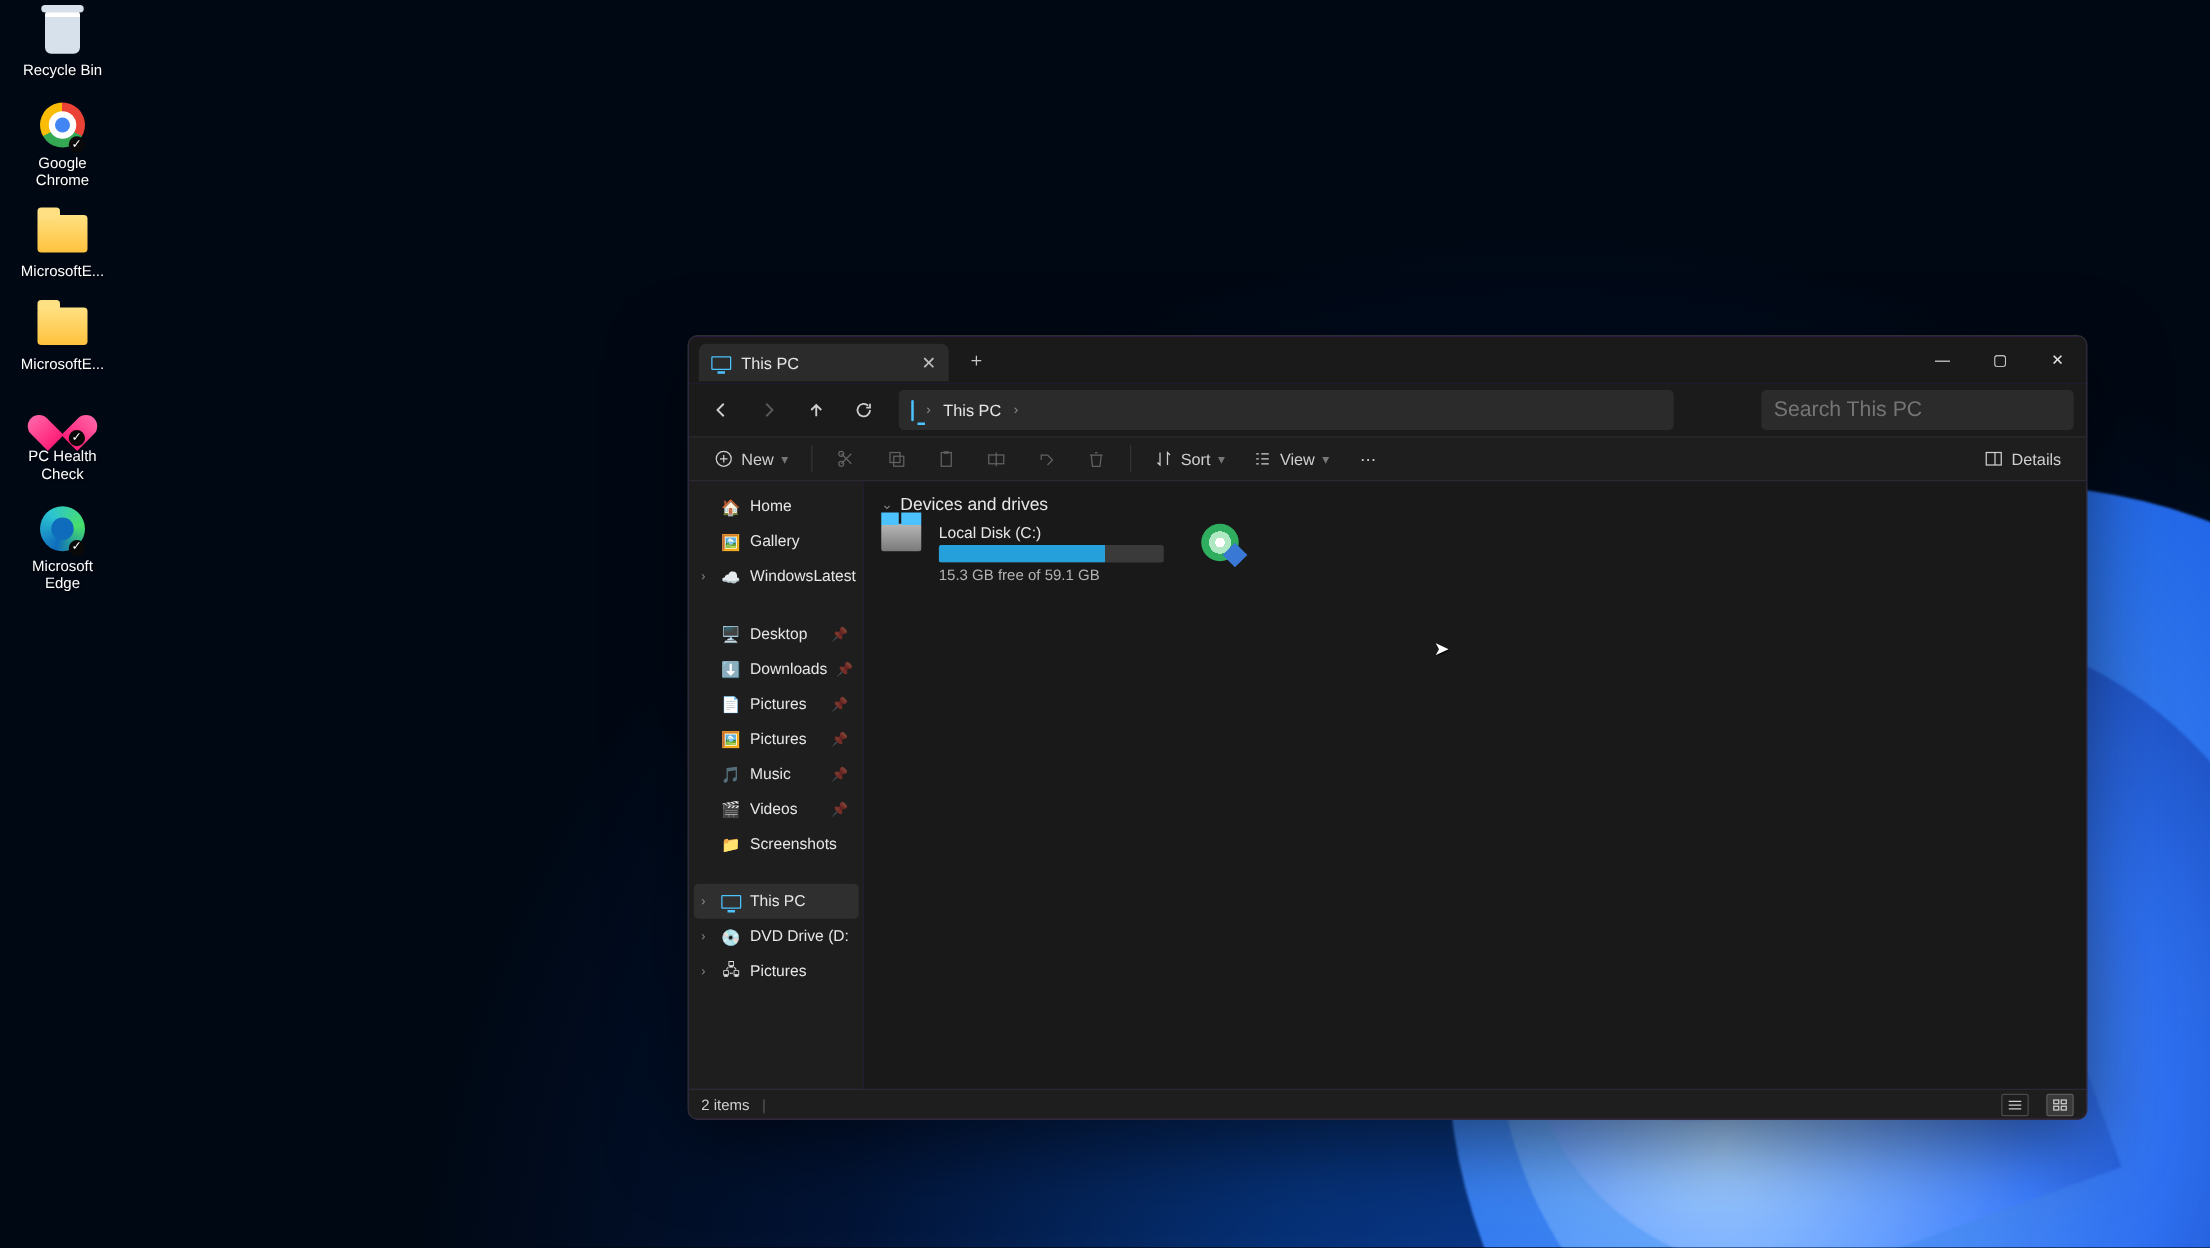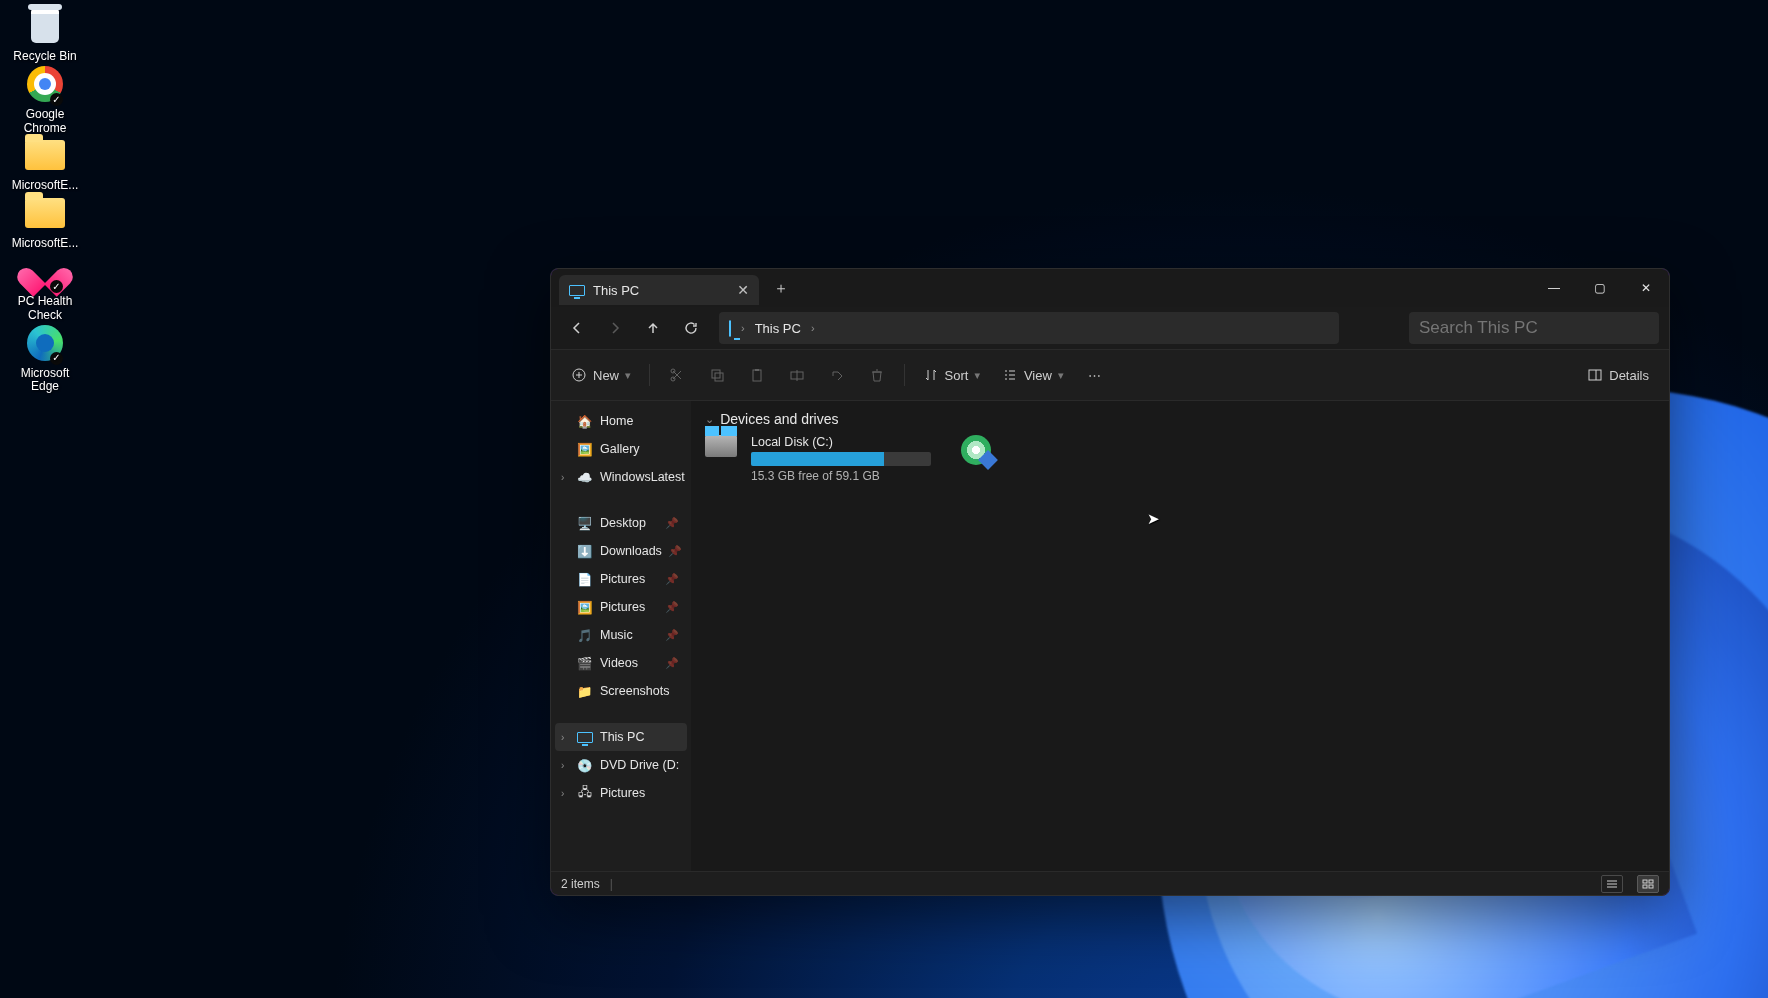--- a/index.html
+++ b/index.html
@@ -7,21 +7,21 @@
   
   .wallpaper { position:absolute; inset:0; background:radial-gradient(circle at 70% 110%,#0b3a91 0%,#063074 15%,#021334 35%,#000814 55%); overflow:hidden; }
   .bloom { position:absolute; right:-300px; bottom:-300px; width:1400px; height:1400px; }
   .petal { position:absolute; border-radius:50% 50% 50% 0; filter:blur(1px); }
   .p1 { width:900px; height:900px; right:10px; bottom:10px; background:radial-gradient(circle at 30% 30%,#59a4ff 0%,#1e63e6 60%,#0a2a78 100%); transform:rotate(-20deg); }
   .p2 { width:650px; height:650px; right:220px; bottom:150px; background:radial-gradient(circle at 30% 30%,#7bbcff 0%,#2e6ff0 60%,#0b2f90 100%); transform:rotate(-65deg); opacity:.92; }
   .p3 { width:420px; height:420px; right:430px; bottom:280px; background:radial-gradient(circle at 30% 30%,#a9d3ff 0%,#3c7dff 60%,#0d39a6 100%); transform:rotate(-110deg); opacity:.9; }
   .p4 { width:280px; height:280px; right:570px; bottom:400px; background:radial-gradient(circle at 30% 30%,#c8e1ff 0%,#4d8cff 60%,#174ab4 100%); transform:rotate(-160deg); opacity:.85; }
 
   
-  .desktop-icons { position:absolute; top:6px; left:0; width:90px; display:flex; flex-direction:column; align-items:center; gap:0; }
+  .desktop-icons { position:absolute; top:6px; left:0; width:90px; display:flex; flex-direction:column; align-items:flex-end; gap:16px; }
   .dicon { width:80px; display:flex; flex-direction:column; align-items:center; gap:4px; color:#fff; font-size:12px; text-align:center; line-height:1.15; text-shadow:1px 1px 2px rgba(0,0,0,.8); cursor:pointer; }
   .dicon .glyph { width:40px; height:40px; display:flex; align-items:center; justify-content:center; position:relative; }
   .badge { position:absolute; bottom:-2px; right:2px; width:13px; height:13px; border-radius:50%; background:#0a0a0a; display:flex; align-items:center; justify-content:center; font-size:10px; color:#fff; }
   
   .bin { width:28px; height:34px; background:linear-gradient(180deg,#fff 0 14%,#d7e1eb 14% 100%); border-radius:3px 3px 5px 5px; position:relative; }
   .bin:before{content:"";position:absolute;top:-5px;left:-3px;width:34px;height:6px;background:#d7e1eb;border-radius:3px;}
   .chrome { width:36px;height:36px;border-radius:50%;background:conic-gradient(#ea4335 0 120deg,#34a853 120deg 240deg,#fbbc05 240deg 360deg);position:relative;}
   .chrome:after{content:"";position:absolute;inset:7px;border-radius:50%;background:#fff;}
   .chrome:before{content:"";position:absolute;inset:12px;border-radius:50%;background:#4285f4;z-index:1;}
   .folder{width:40px;height:30px;background:linear-gradient(180deg,#ffe082,#ffc23d);border-radius:3px;position:relative;}
@@ -47,21 +47,21 @@
   .caption-controls div{width:46px;display:flex;align-items:center;justify-content:center;cursor:pointer;font-size:12px;}
   
   .navrow{height:42px;background:#1b1b1b;display:flex;align-items:center;padding:0 10px;gap:6px;}
   .navbtn{width:32px;height:32px;display:flex;align-items:center;justify-content:center;color:#cfcfcf;border-radius:4px;cursor:pointer;}
   .navbtn.disabled{opacity:.35;}
   .breadcrumb{flex:0 0 auto;margin-left:6px;height:32px;background:#2b2b2b;border-radius:4px;display:flex;align-items:center;padding:0 10px;gap:10px;font-size:13px;width:620px;}
   .chev{opacity:.5;font-size:11px;}
   .search{margin-left:auto;height:32px;width:250px;background:#2b2b2b;border-radius:4px;display:flex;align-items:center;padding:0 10px;color:#9a9a9a;font-size:13px;gap:8px;}
   .search input{flex:1;background:transparent;border:none;outline:none;color:#e6e6e6;font-size:17px;}
   
-  .toolbar{height:52px;border-top:1px solid #2a2a2a;border-bottom:1px solid #2a2a2a;background:#1e1e1e;display:flex;align-items:center;padding:0 12px;gap:6px;font-size:13px;}
+  .toolbar{height:36px;border-top:1px solid #2a2a2a;border-bottom:1px solid #2a2a2a;background:#1e1e1e;display:flex;align-items:center;padding:0 12px;gap:6px;font-size:13px;}
   .tbtn{height:30px;padding:0 8px;display:flex;align-items:center;gap:6px;color:#cfcfcf;border-radius:4px;cursor:pointer;}
   .tbtn.icononly{width:34px;justify-content:center;padding:0;}
   .tbtn.muted{opacity:.38;}
   .tdiv{width:1px;height:22px;background:#333;margin:0 4px;}
   .spacer{flex:1;}
   
   .body{flex:1;display:flex;min-height:0;}
   .sidebar{width:140px;background:#1e1e1e;display:flex;flex-direction:column;padding:6px 0;overflow-y:auto;}
   .sidebar::-webkit-scrollbar{width:6px;}
   .sidebar::-webkit-scrollbar-thumb{background:#3a3a3a;border-radius:3px;}

